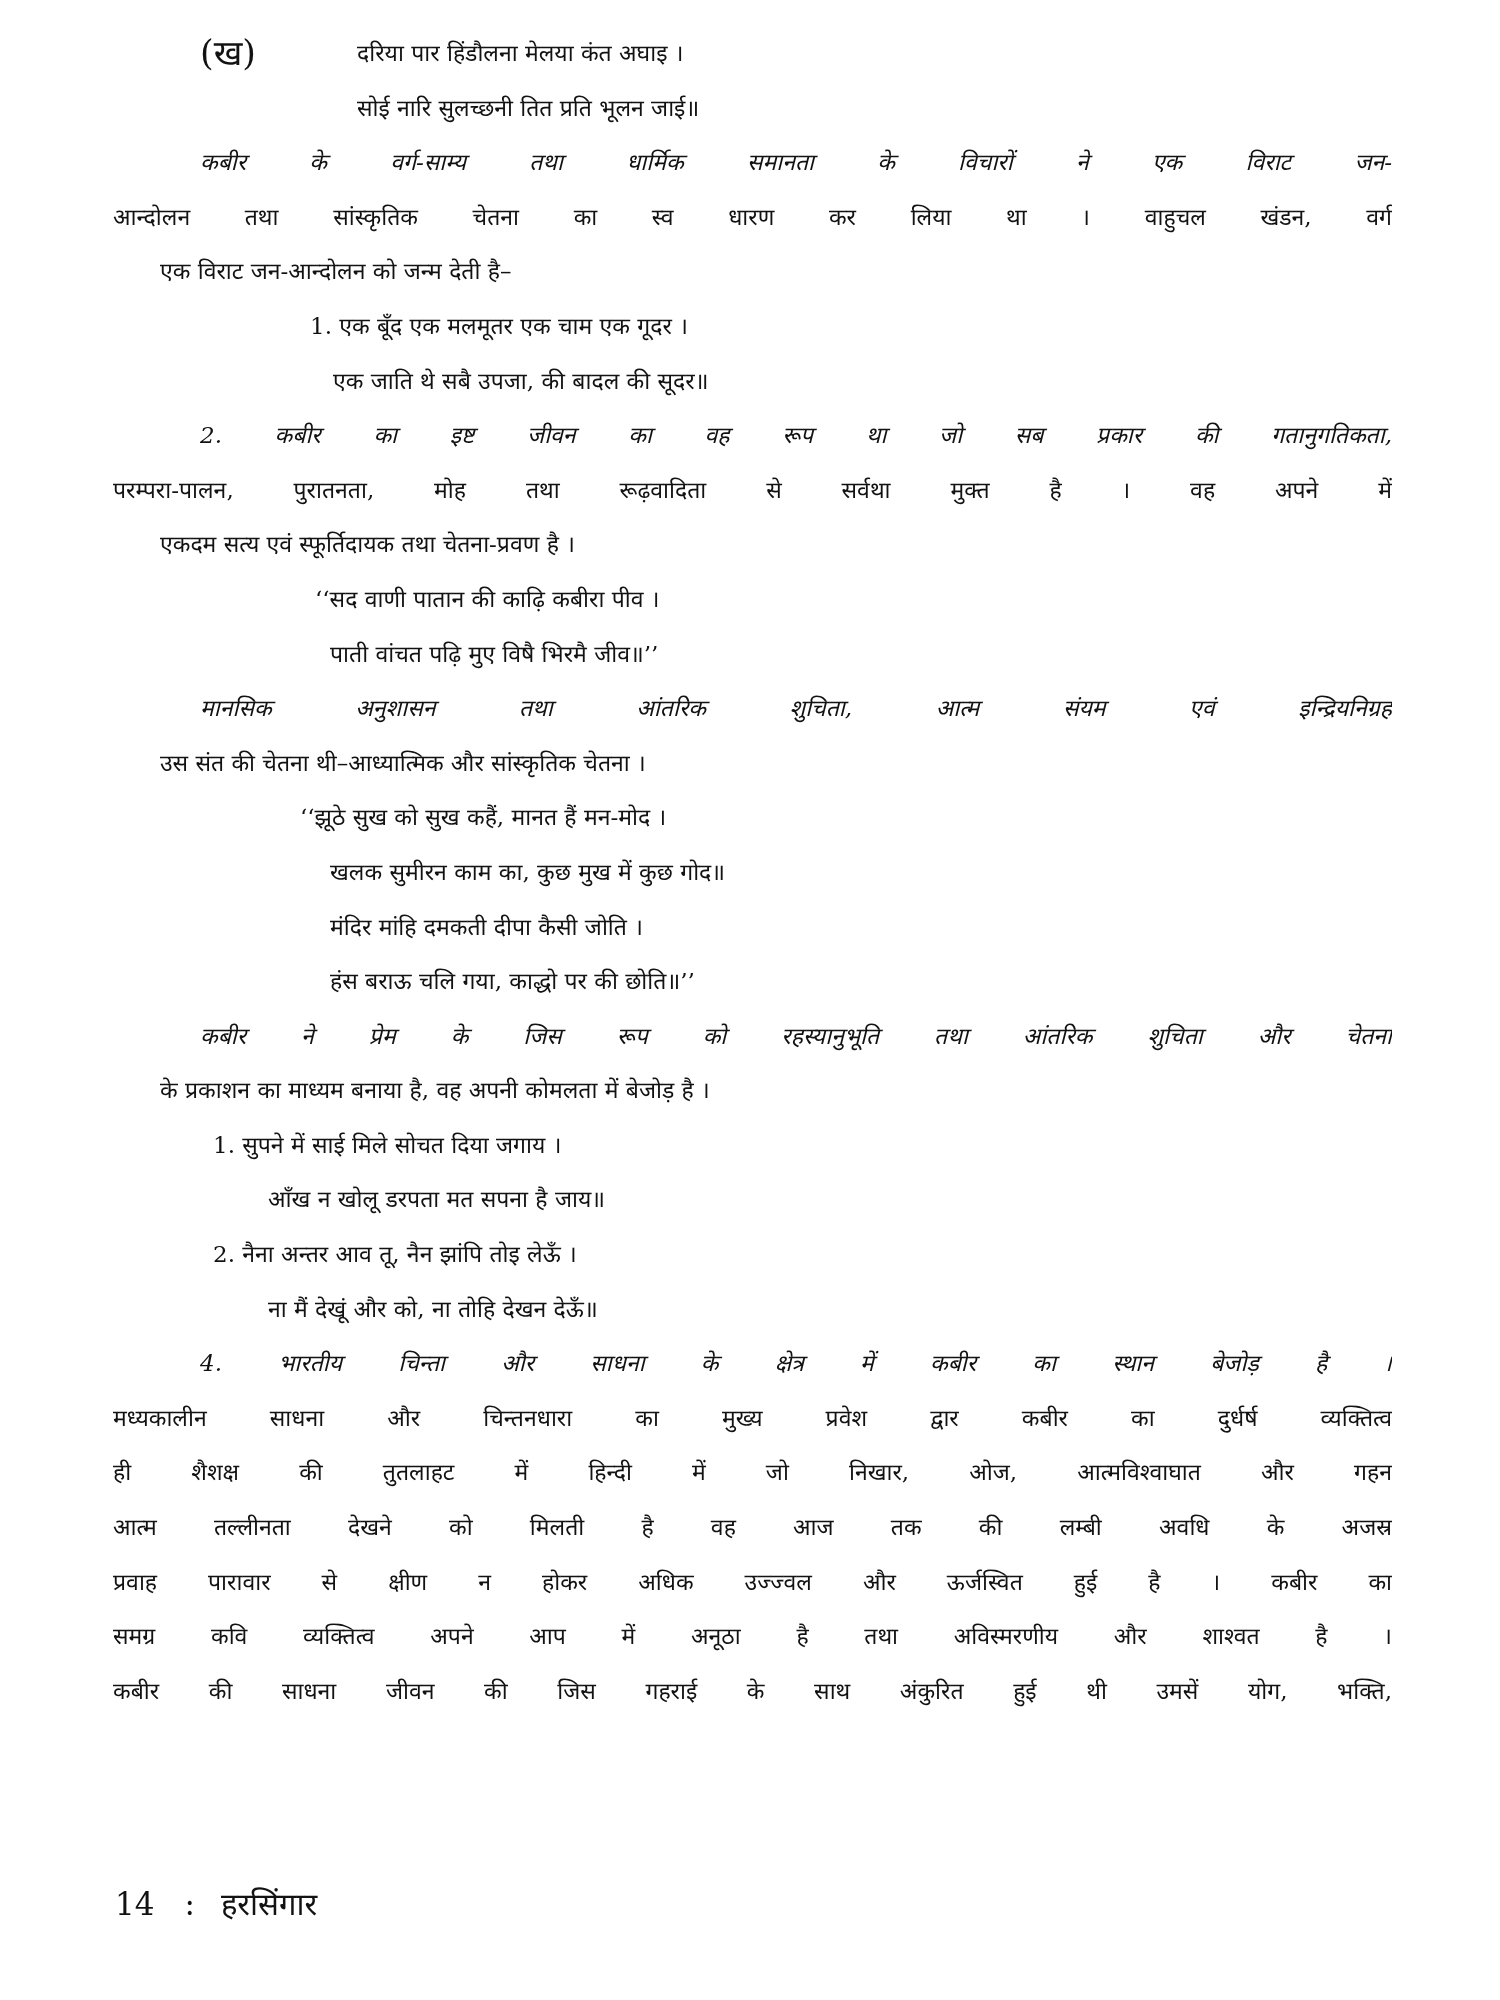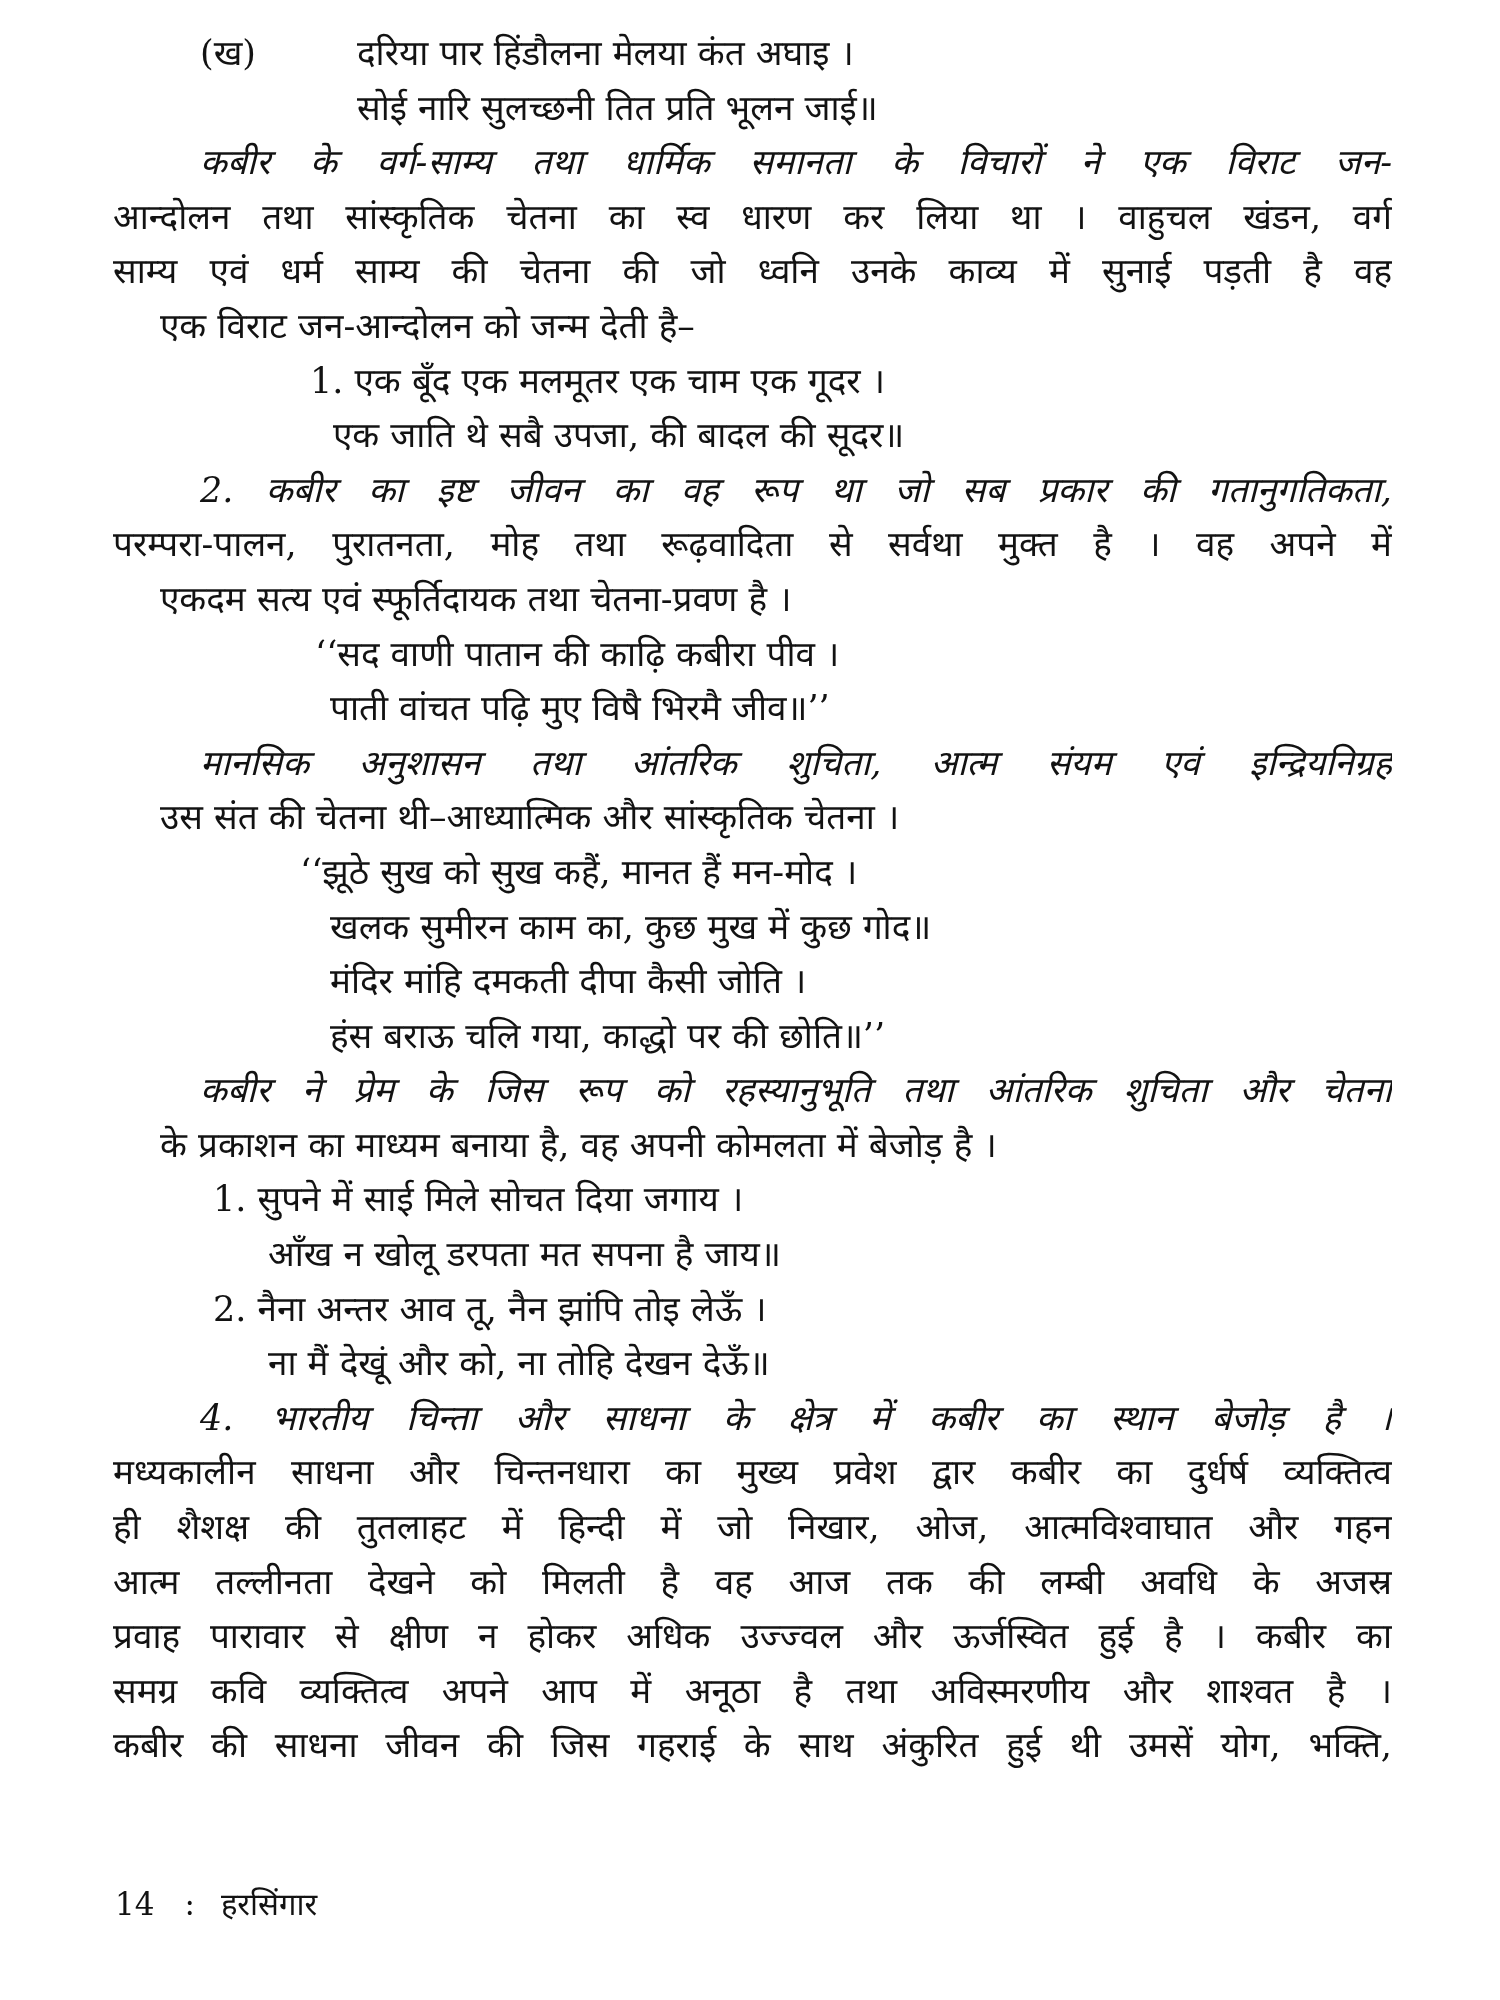--- a/index.html
+++ b/index.html
@@ -12,21 +12,21 @@
     font-family: "DejaVu Serif", "Liberation Serif", serif;
     overflow: hidden;
   }
   .content {
     position: absolute;
     top: 26px;
     left: 113px;
     width: 1279px;
   }
   .line {
-    font-size: 35px;
+    font-size: 23px;
     line-height: 54.6px;
     height: 54.6px;
     overflow: hidden;
     white-space: nowrap;
   }
   
   .pline {
     white-space: normal;
     text-align: justify;
     text-align-last: justify;
@@ -64,21 +64,20 @@
 
     <div class="labeled-verse">
       <span class="verse-label">(ख)</span>
       <div class="line" style="padding-left:244px">दरिया पार हिंडौलना मेलया कंत अघाइ ।</div>
       <div class="line" style="padding-left:244px">सोई नारि सुलच्छनी तित प्रति भूलन जाई॥</div>
     </div>
 
     <div>
       <div class="line pline pfirst">कबीर के वर्ग-साम्य तथा धार्मिक समानता के विचारों ने एक विराट जन-</div>
       <div class="line pline">आन्दोलन तथा सांस्कृतिक चेतना का स्व धारण कर लिया था । वाहुचल खंडन, वर्ग</div>
-      <div class="line pline">साम्य एवं धर्म साम्य की चेतना की जो ध्वनि उनके काव्य में सुनाई पड़ती है वह</div>
       <div class="line pline-last">एक विराट जन-आन्दोलन को जन्म देती है–</div>
     </div>
 
     <div>
       <div class="line" style="padding-left:197px">1. एक बूँद एक मलमूतर एक चाम एक गूदर ।</div>
       <div class="line" style="padding-left:220px">एक जाति थे सबै उपजा, की बादल की सूदर॥</div>
     </div>
 
     <div>
       <div class="line pline pfirst">2. कबीर का इष्ट जीवन का वह रूप था जो सब प्रकार की गतानुगतिकता,</div>

